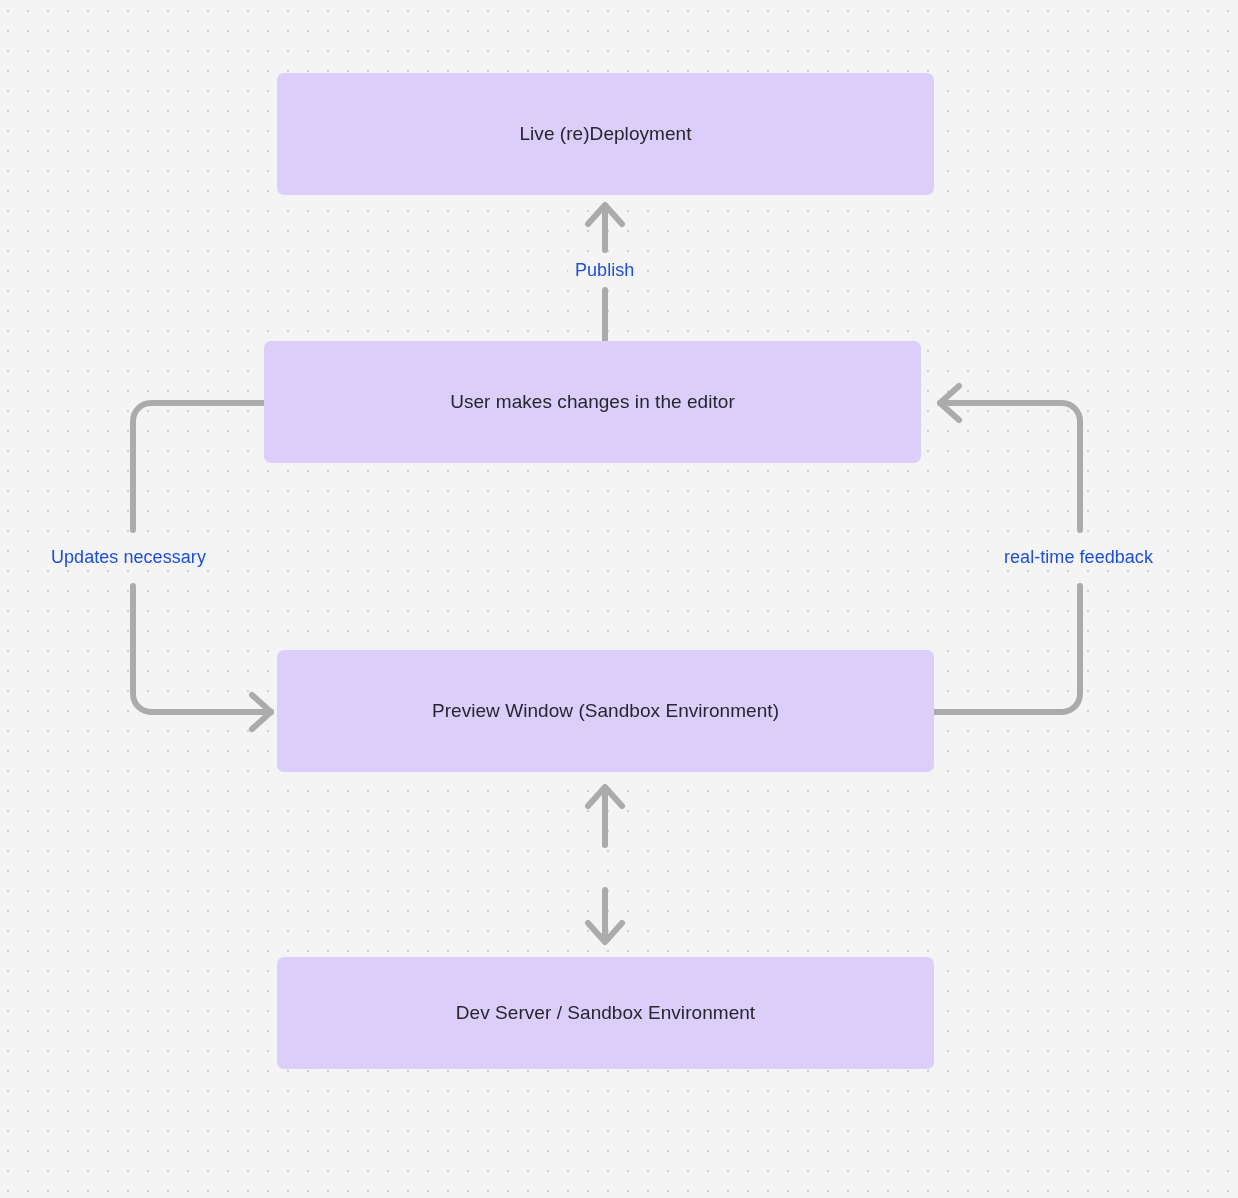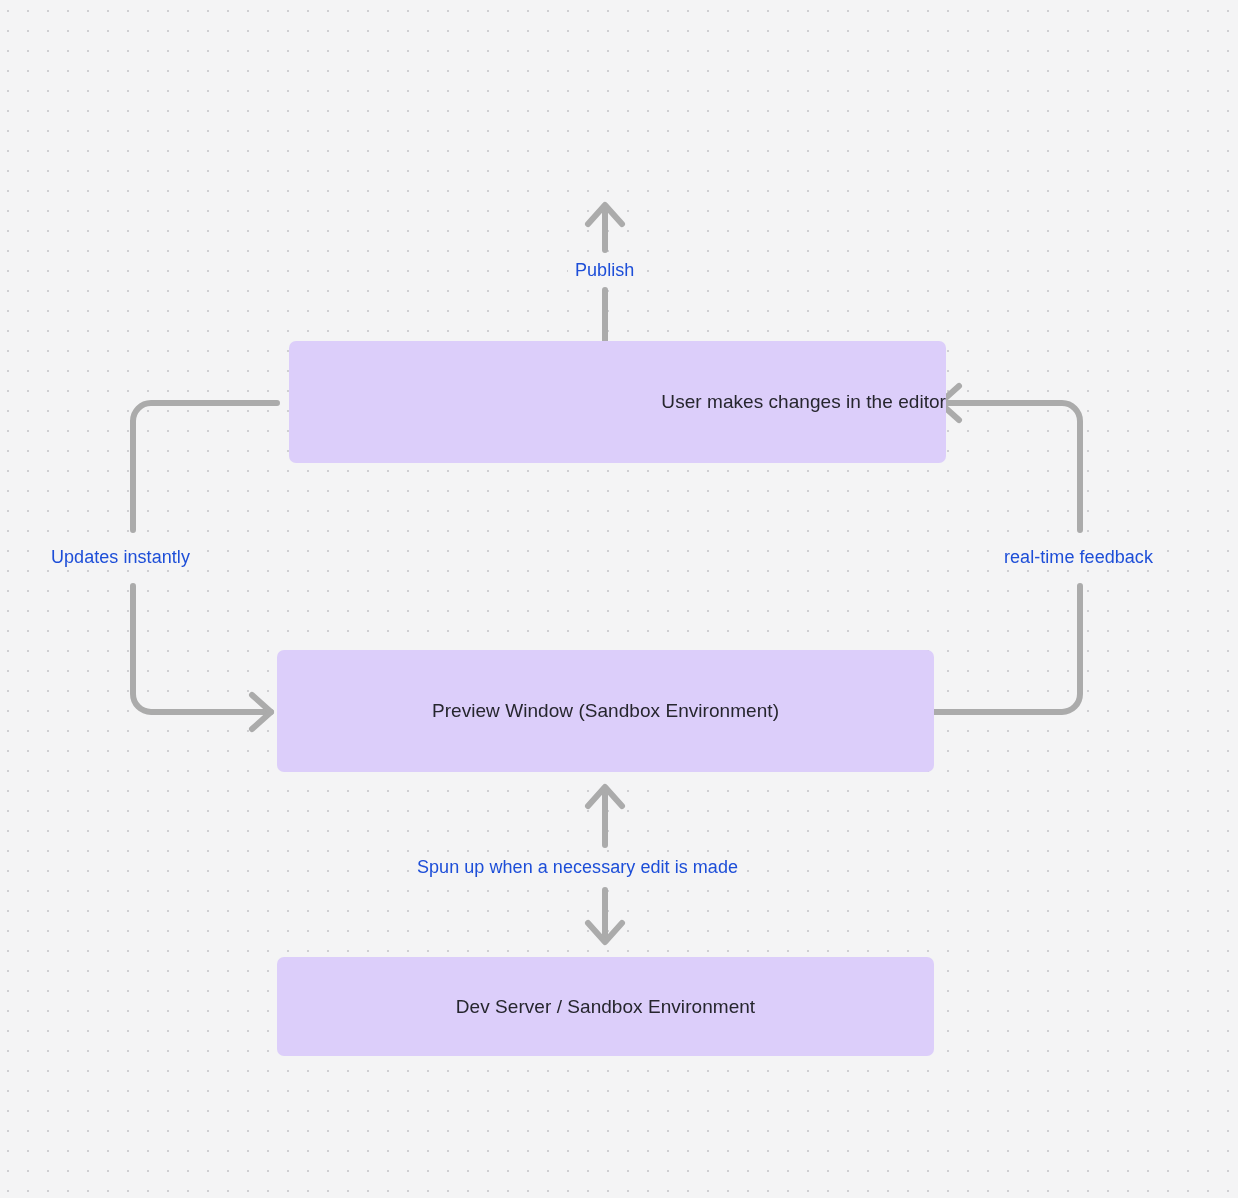--- a/index.html
+++ b/index.html
@@ -79,34 +79,36 @@
       <g>
         <path d="M 605 845 L 605 789"></path>
         <path d="M 588 806 L 605 787 L 622 806"></path>
         <path d="M 605 890 L 605 940"></path>
         <path d="M 588 923 L 605 942 L 622 923"></path>
       </g>
 
     </g>
   </svg>
 
+  <div class="node" style="left:277px; top:73px; width:657px; height:122px;">
+    <span>Live (re)Deployment</span>
+  </div>
 
-  <div class="node" style="left:289px; top:341px; width:657px; height:122px;justify-content:flex-end;">
+  <div class="node" style="left:264px; top:341px; width:657px; height:122px;">
     <span>User makes changes in the editor</span>
   </div>
 
   <div class="node" style="left:277px; top:650px; width:657px; height:122px;justify-content:center;">
     <span>Preview Window (Sandbox Environment)</span>
   </div>
 
-  <div class="node" style="left:277px; top:957px; width:657px; height:99px;">
+  <div class="node" style="left:277px; top:957px; width:657px; height:112px;">
     <span>Dev Server / Sandbox Environment</span>
   </div>
 
   <div class="edge-label" style="left:568px; top:258px;">Publish</div>
 
-  <div class="edge-label" style="left:44px; top:545px;">Updates instantly</div>
+  <div class="edge-label" style="left:44px; top:545px;">Updates necessary</div>
 
   <div class="edge-label" style="left:997px; top:545px;">real-time feedback</div>
 
-  <div class="edge-label" style="left:410px; top:855px;">Spun up when a necessary edit is made</div>
 
 </div>
 
 </body></html>

